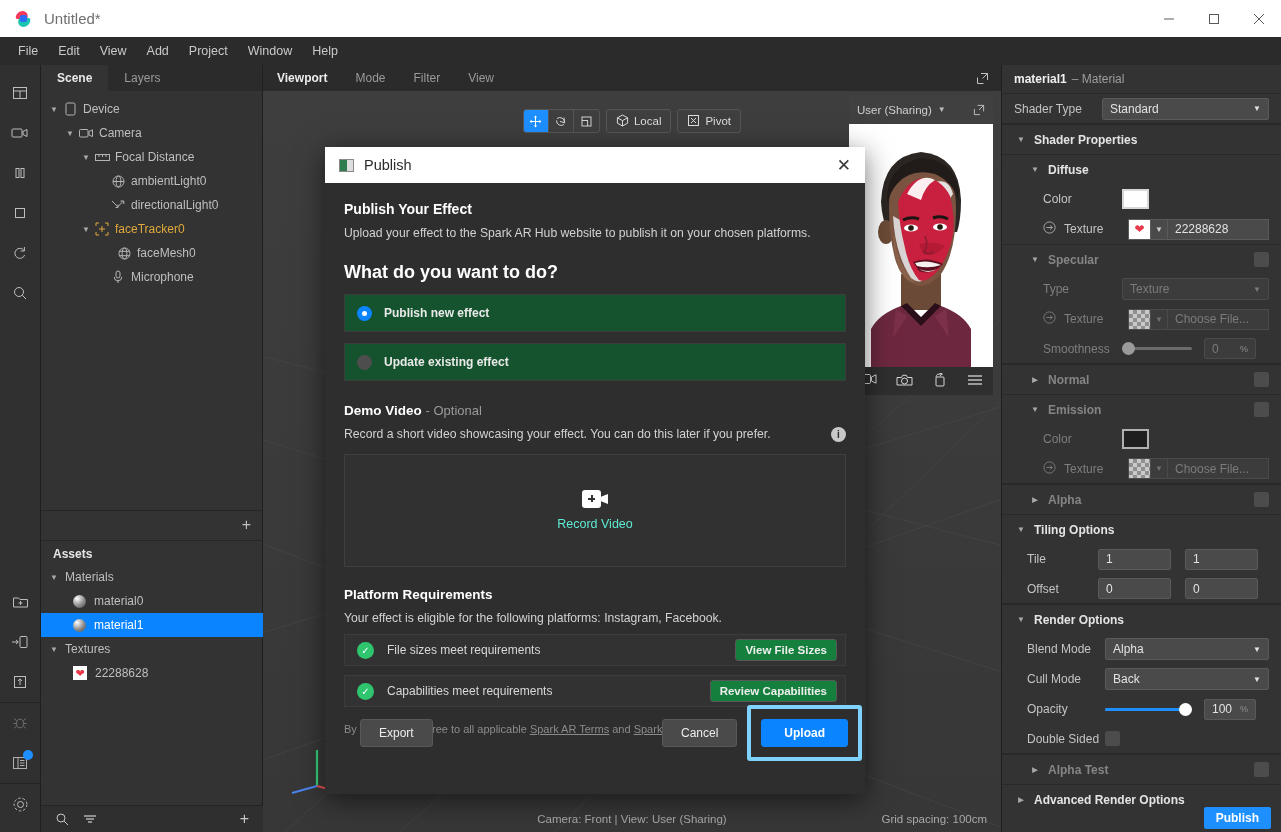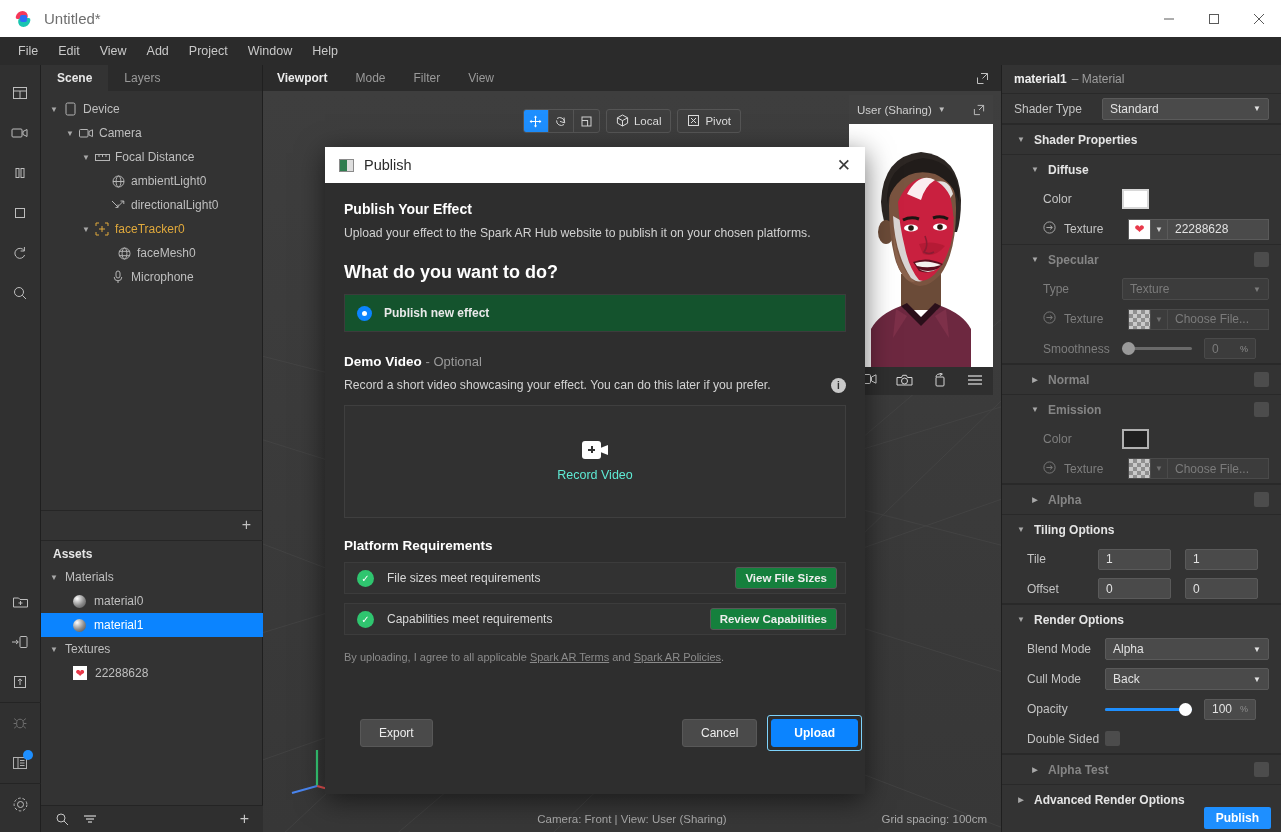--- a/index.html
+++ b/index.html
@@ -171,21 +171,21 @@
   .vid-label { font-size:12.5px; color:#5eead4; }
   .req { height:32px; border:1px solid #3c3c3c; background:#323232; display:flex; align-items:center; padding:0 8px 0 12px; margin-top:9px; }
   .check-ok { width:17px; height:17px; border-radius:50%; background:#2fc56f; color:#ffffff; font-size:10px; display:flex; align-items:center; justify-content:center; }
   .req-label { margin-left:13px; font-size:12px; color:#d8d8d8; }
   .req-btn { margin-left:auto; background:#15803d; border:1px solid #585858; border-radius:3px; font-size:11.5px; font-weight:bold; color:#eeeeee; padding:4px 9px; }
   .tos { margin-top:16px; font-size:11px; color:#8b8b8b; }
   .tos a { color:#8b8b8b; text-decoration:underline; }
   .dlg-foot { position:absolute; left:16px; bottom:0; width:540px; height:50px; display:flex; align-items:center; padding:0 19px; }
   .btn { background:#4a4a4a; border:1px solid #585858; border-radius:3px; font-size:12px; color:#ededed; padding:6px 18px; }
   .btn-primary { background:#0b84ff; border-color:#0b84ff; color:#ffffff; font-weight:bold; padding:6px 22px; }
-  .hl-box { margin-left:10px; border:1px solid #7dd3fc; border-radius:3px; padding:3px; display:flex;justify-content:center; }
+  .hl-box { margin-left:10px; border:4px solid #7dd3fc; border-radius:3px; padding:10px; display:flex;justify-content:center; }
   .foot-right { margin-left:auto; display:flex; align-items:center; }
 </style>
 </head>
 <body>
 
 <div class="app">
 
   <div class="titlebar">
     <div class="logo">
       <div class="s1"></div>
@@ -848,20 +848,24 @@
       <div class="dlg-h1">Publish Your Effect</div>
       <div class="dlg-p">Upload your effect to the Spark AR Hub website to publish it on your chosen platforms.</div>
       <div class="dlg-h2">What do you want to do?</div>
 
       <div class="opt">
         <span class="radio on">
             <i></i>
           </span>
         <span class="opt-label">Publish new effect</span>
       </div>
+      <div class="opt">
+        <span class="radio"></span>
+        <span class="opt-label">Update existing effect</span>
+      </div>
 
       <div style="height:22px"></div>
       <div class="dlg-h3">
         <span>Demo Video</span>
         <em>- Optional</em>
       </div>
       <div class="row-with-info">
         <span class="dlg-p" style="margin-top:0">Record a short video showcasing your effect. You can do this later if you prefer.</span>
         <span class="info-i">i</span>
       </div>
@@ -870,20 +874,21 @@
         <span class="vid-icon">
           <i class="b"></i>
             <i class="t"></i>
             <i class="p"></i>
         </span>
         <span class="vid-label">Record Video</span>
       </div>
 
       <div style="height:20px"></div>
       <div class="dlg-h3">Platform Requirements</div>
+      <div class="dlg-p" style="margin-top:9px">Your effect is eligible for the following platforms: Instagram, Facebook.</div>
 
       <div class="req">
         <span class="check-ok">✓</span>
         <span class="req-label">File sizes meet requirements</span>
         <span class="req-btn">View File Sizes</span>
       </div>
       <div class="req">
         <span class="check-ok">✓</span>
         <span class="req-label">Capabilities meet requirements</span>
         <span class="req-btn">Review Capabilities</span>

